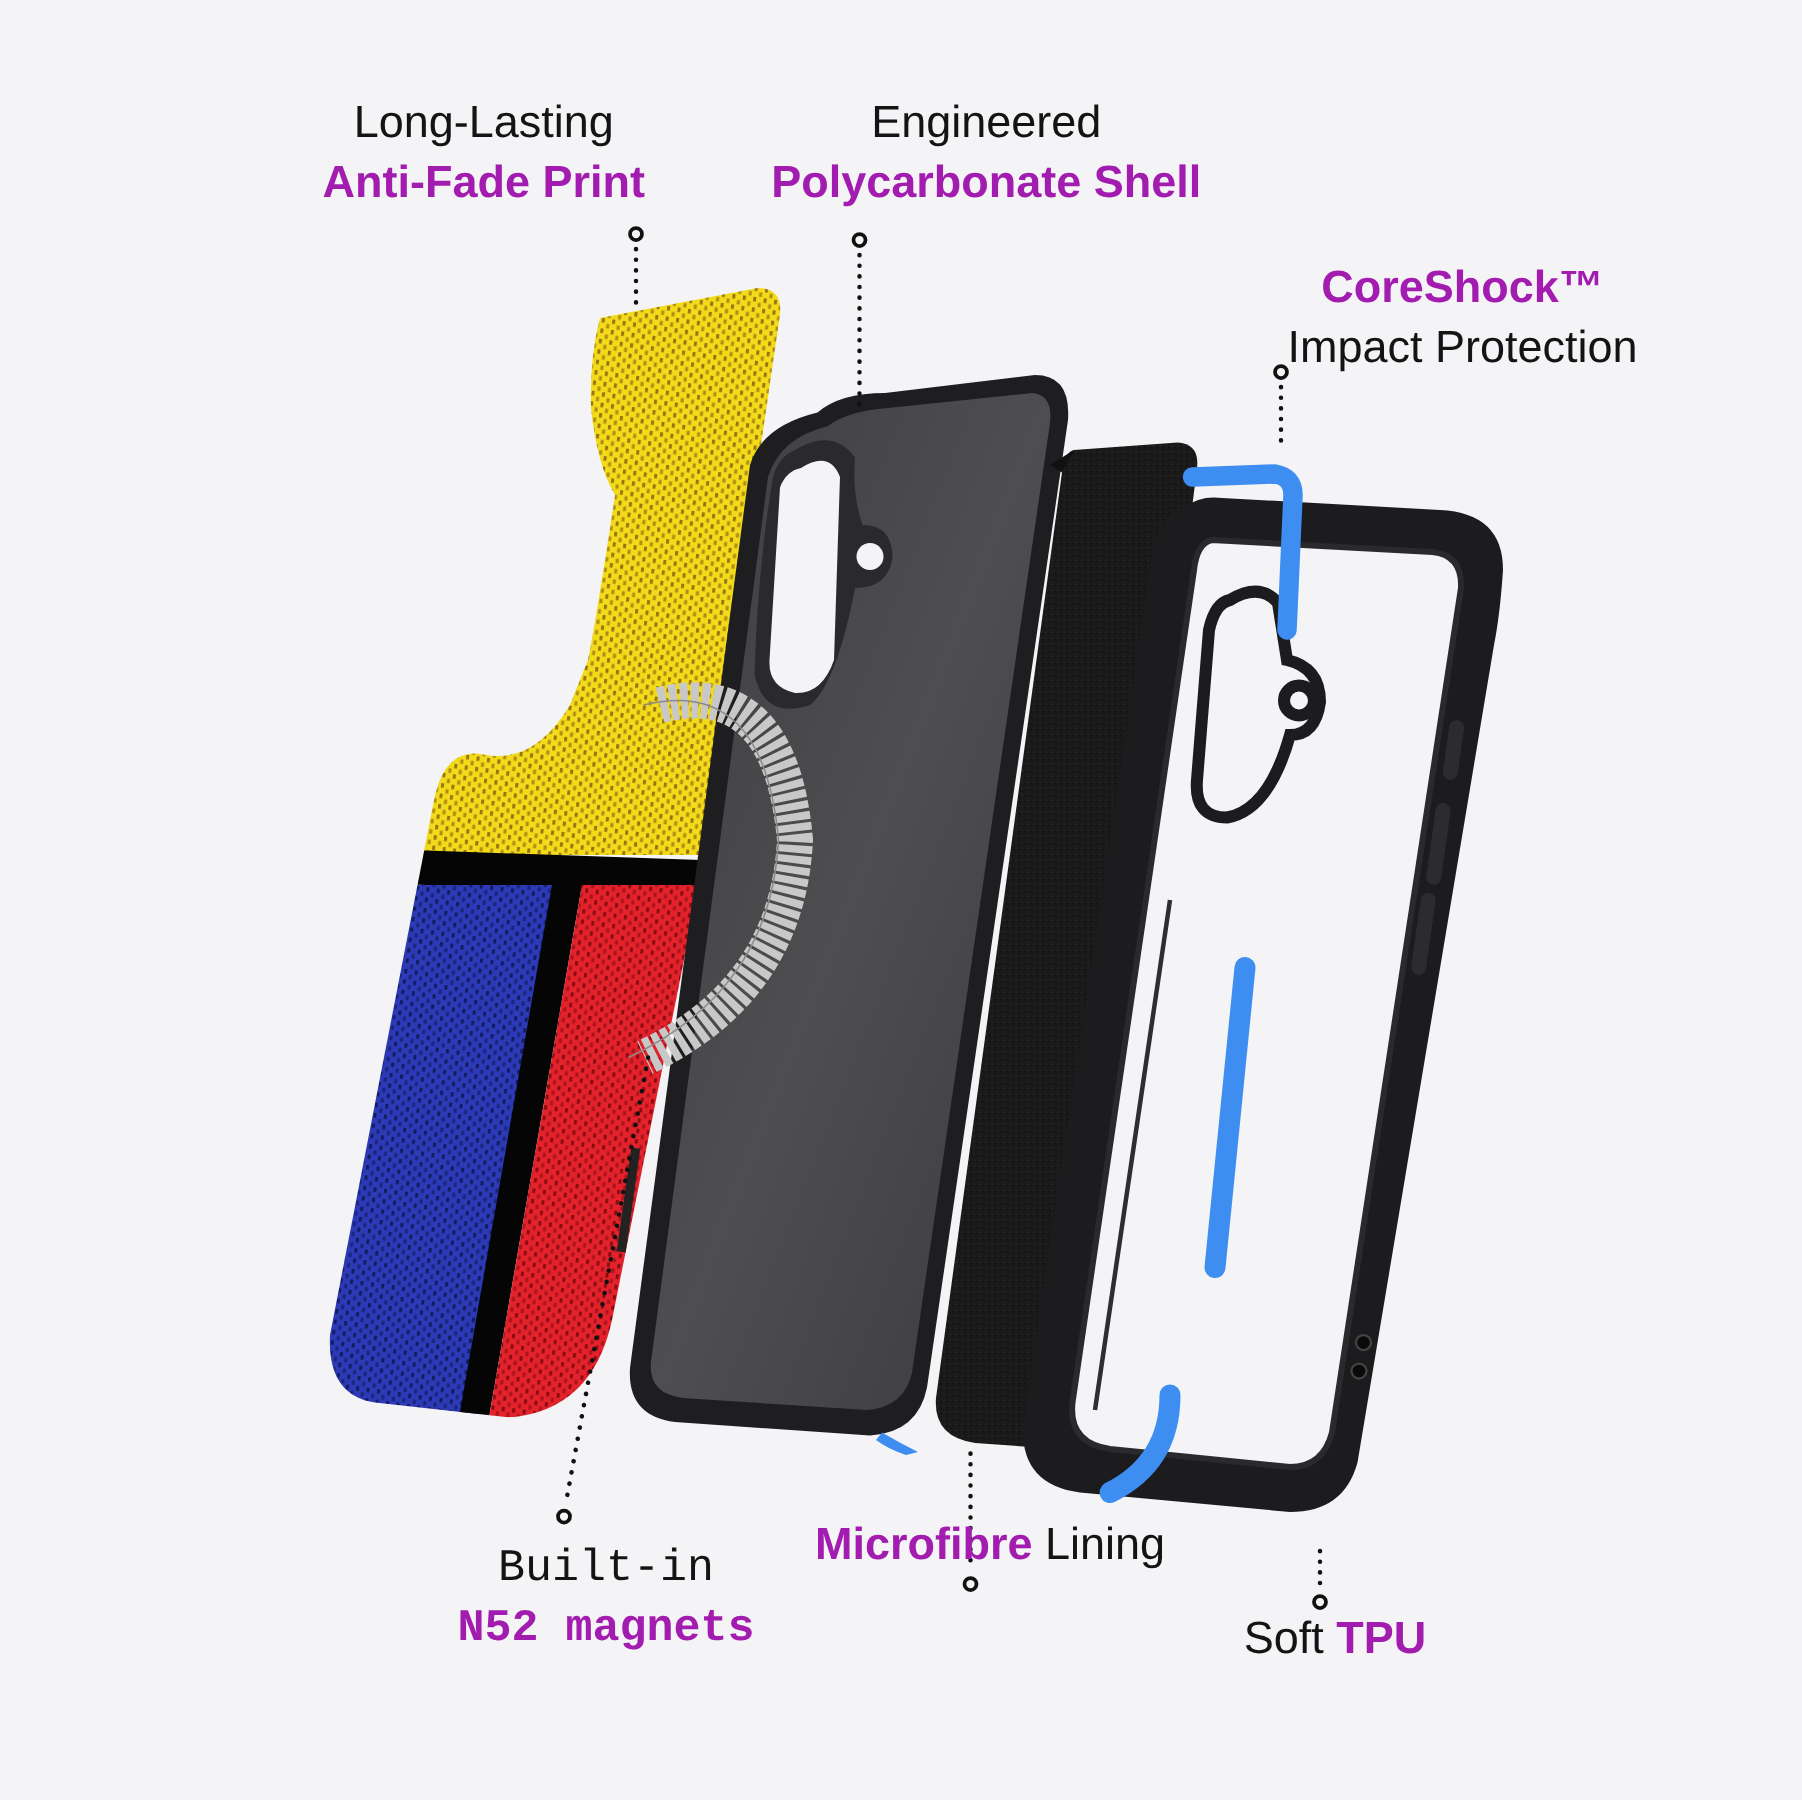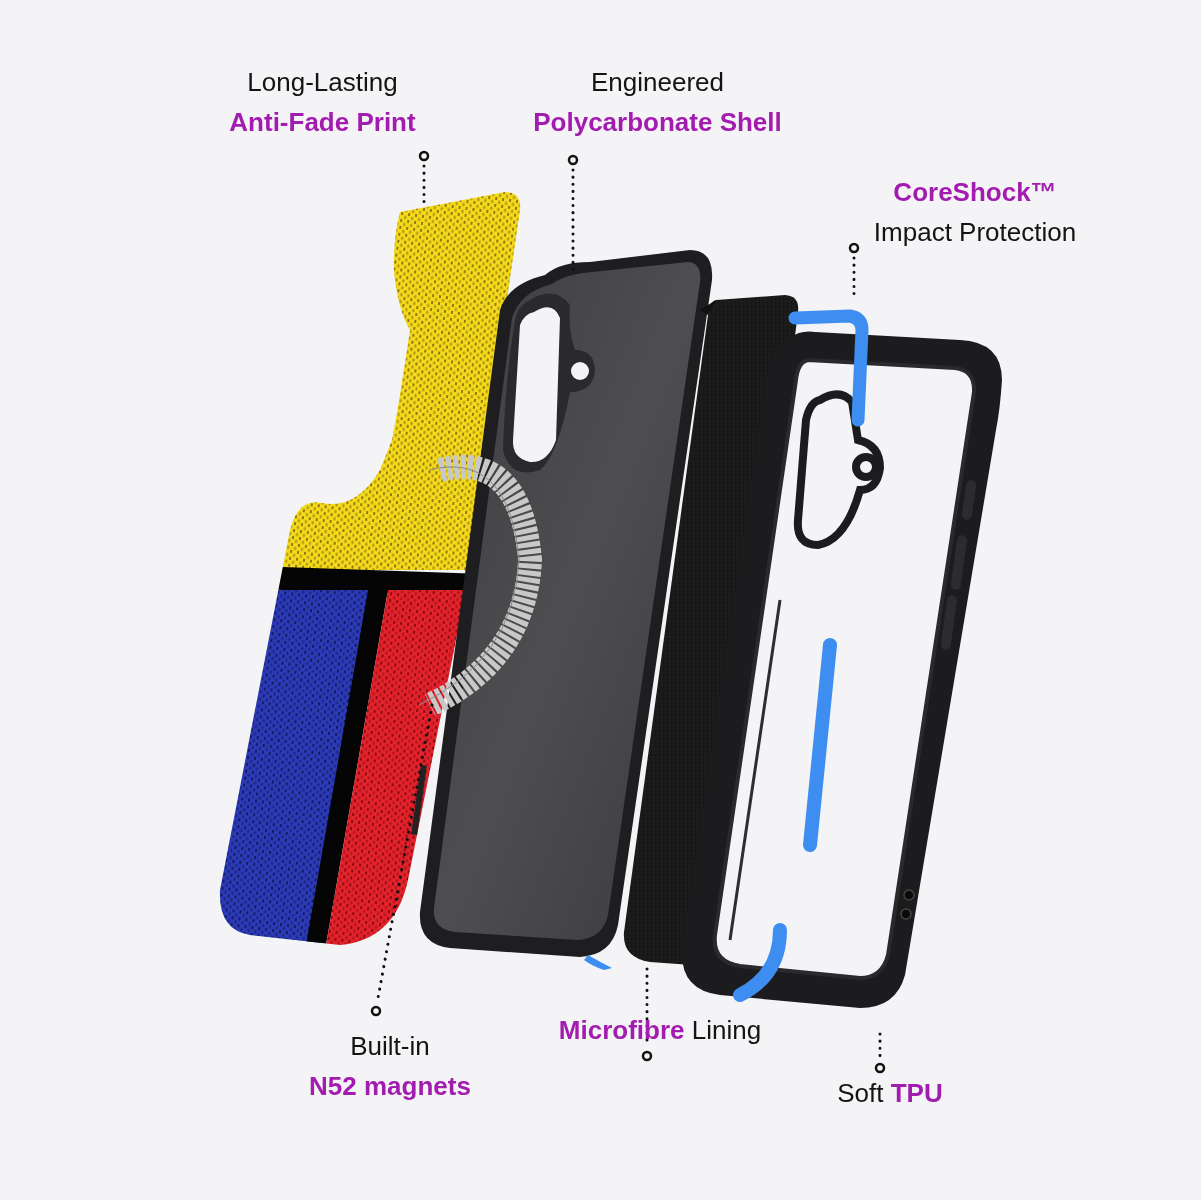--- a/index.html
+++ b/index.html
@@ -6,33 +6,33 @@
   body {
     width: 1201px; height: 1200px;
     background: #f4f4f6;
     position: relative; overflow: hidden;
     font-family: "Liberation Sans", "DejaVu Sans", sans-serif;
     color: #111;
   }
   .label {
     position: absolute;
     text-align: center;
-    font-size: 26px;
+    font-size: 30px;
     line-height: 40px;
     white-space: nowrap;
   }
   .label .reg { font-weight: 400; color: #141414; }
   .label .bold { font-weight: 700; color: #a21caf; }
   .label .line { display: block; }
   .label .inline { display: inline; }
 
   #lbl-print { left: 170px; top: 62px; width: 305px; }
   #lbl-shell { left: 480px; top: 62px; width: 355px; }
   #lbl-coreshock { left: 820px; top: 160px; width: 310px; margin-top: 12px; }
-  #lbl-magnets { left: 270px; top: 1026px; width: 240px; }
+  #lbl-magnets { left: 284px; top: 1026px; width: 240px; font-family: Liberation Mono, monospace; }
   #lbl-lining { left: 505px; top: 1010px; width: 310px; }
   #lbl-tpu { left: 795px; top: 1073px; width: 190px; }
 
   .leader { position: absolute; }
   .illus { position: absolute; left: 0; top: 0; }
 </style>
 </head>
 <body>
 
 <svg class="illus" width="1201" height="1200" viewBox="0 0 1201 1200" xmlns="http://www.w3.org/2000/svg">

